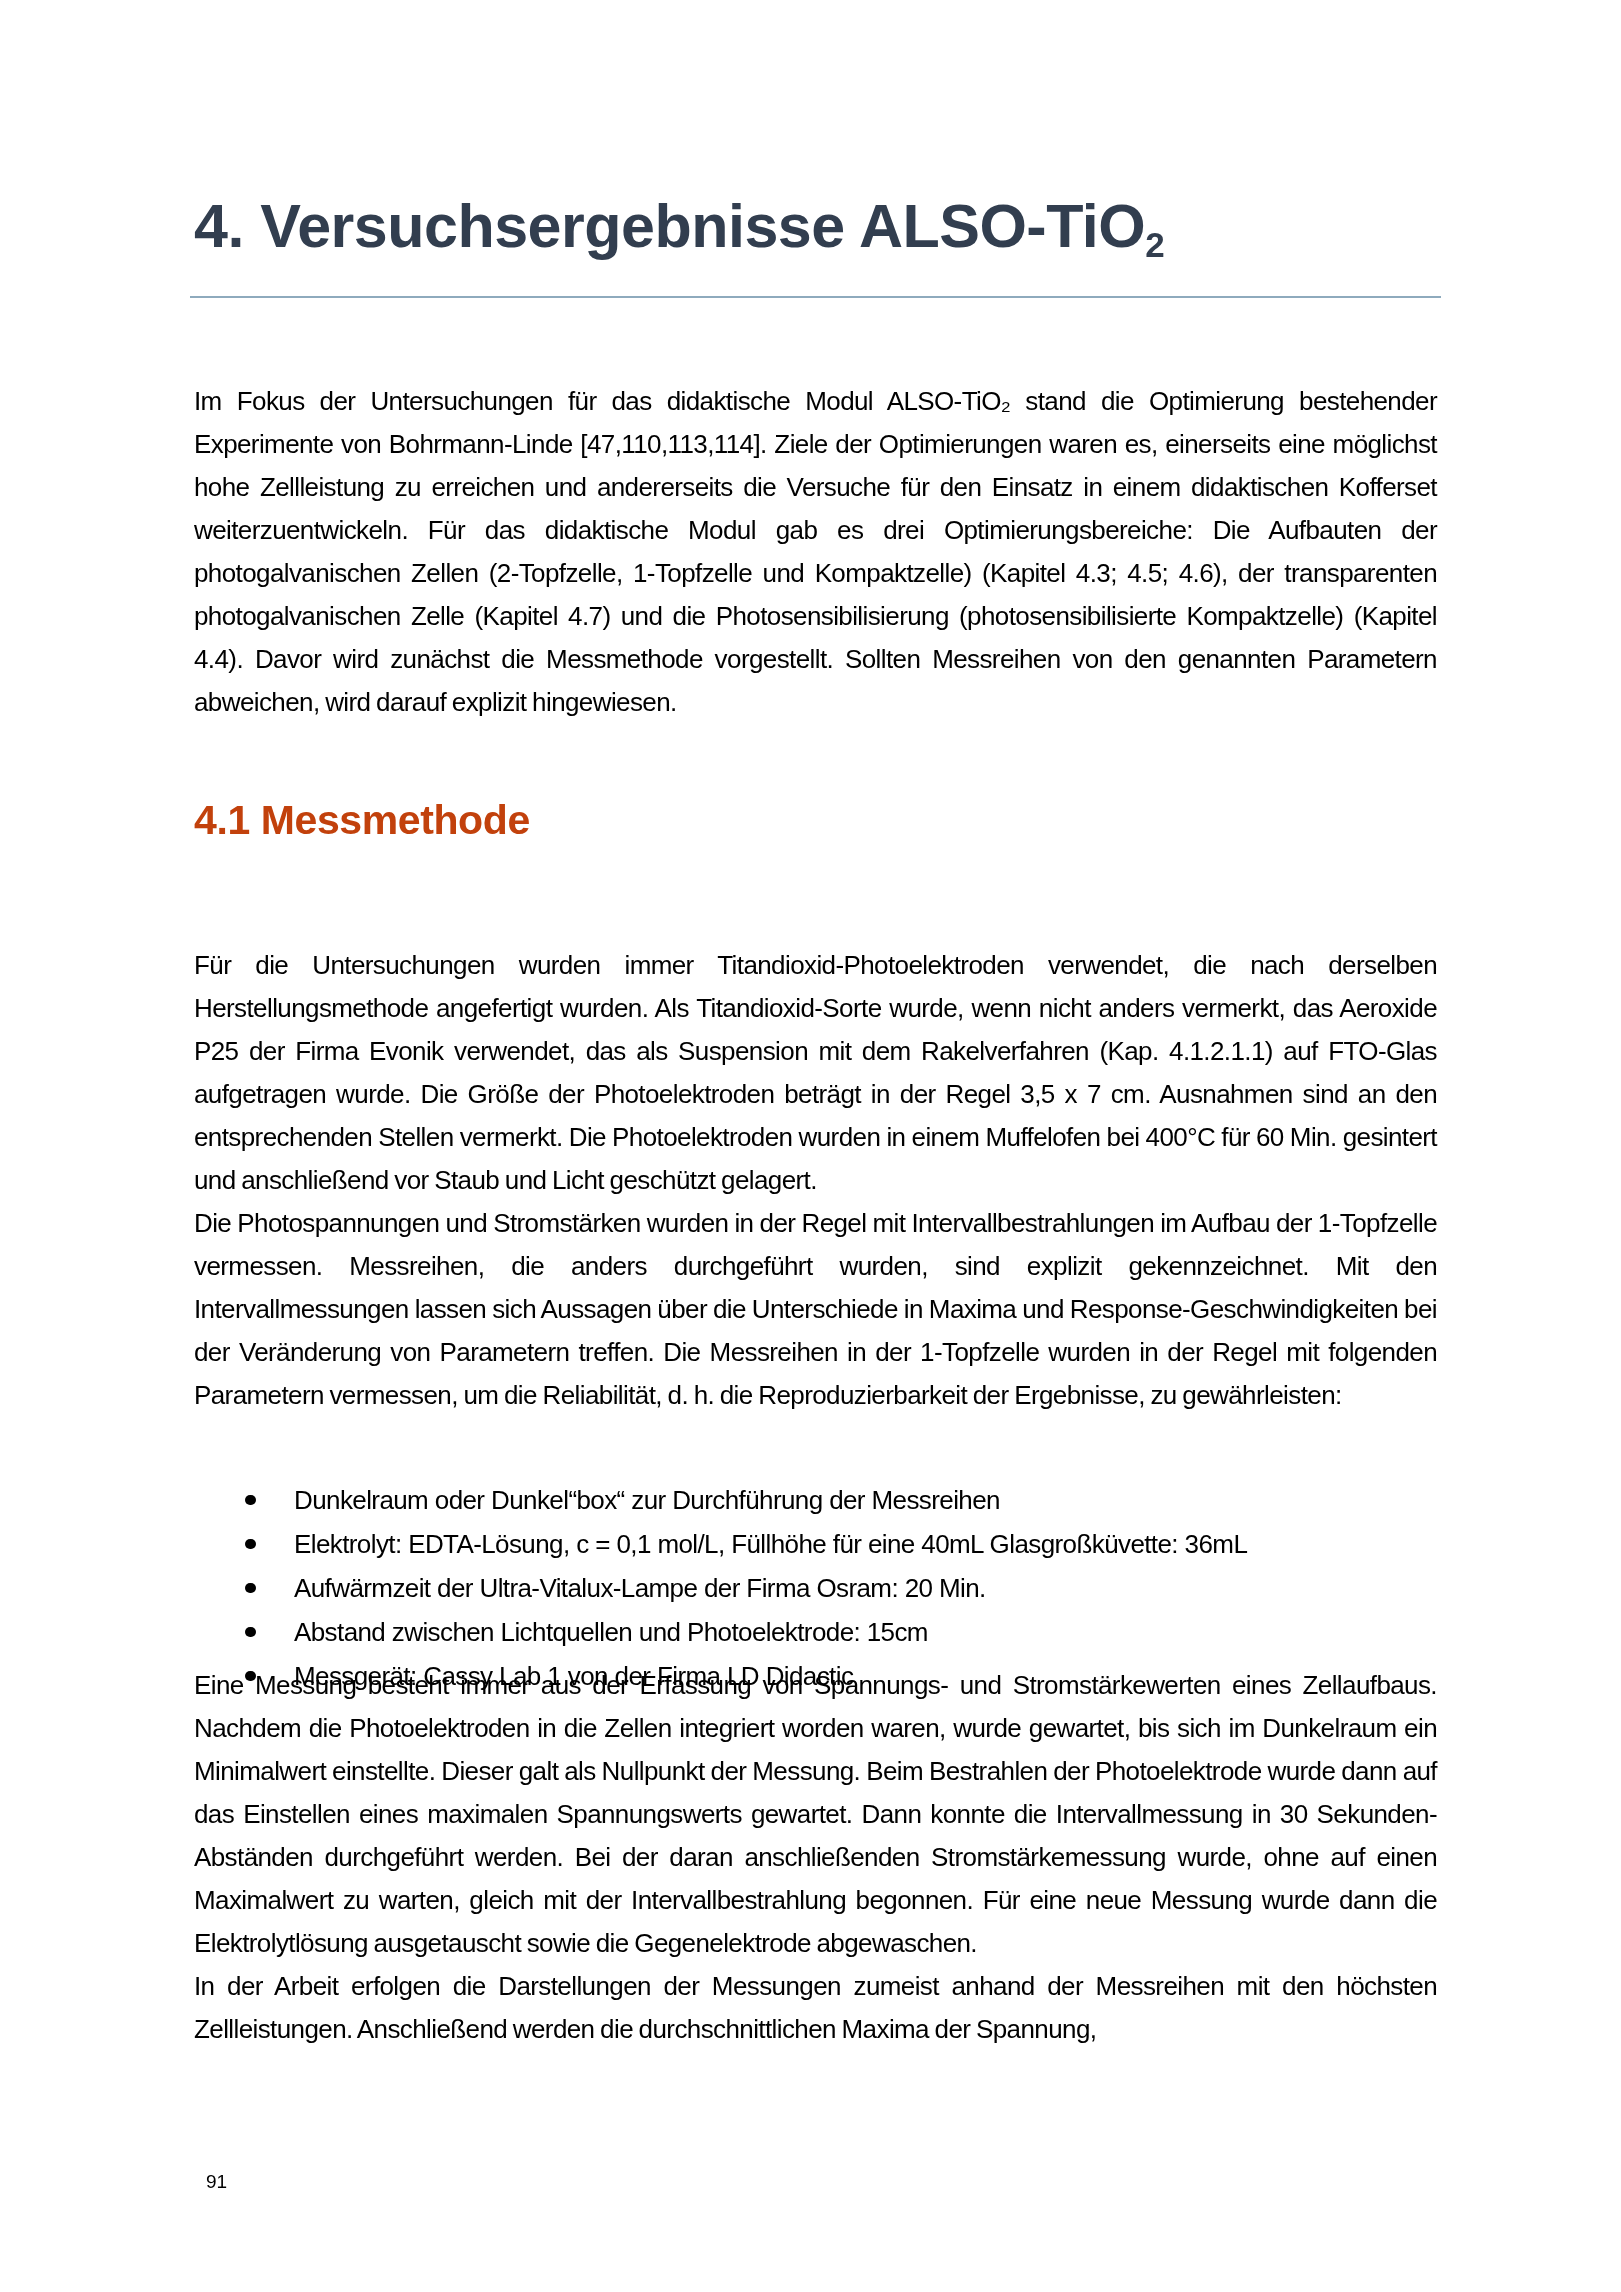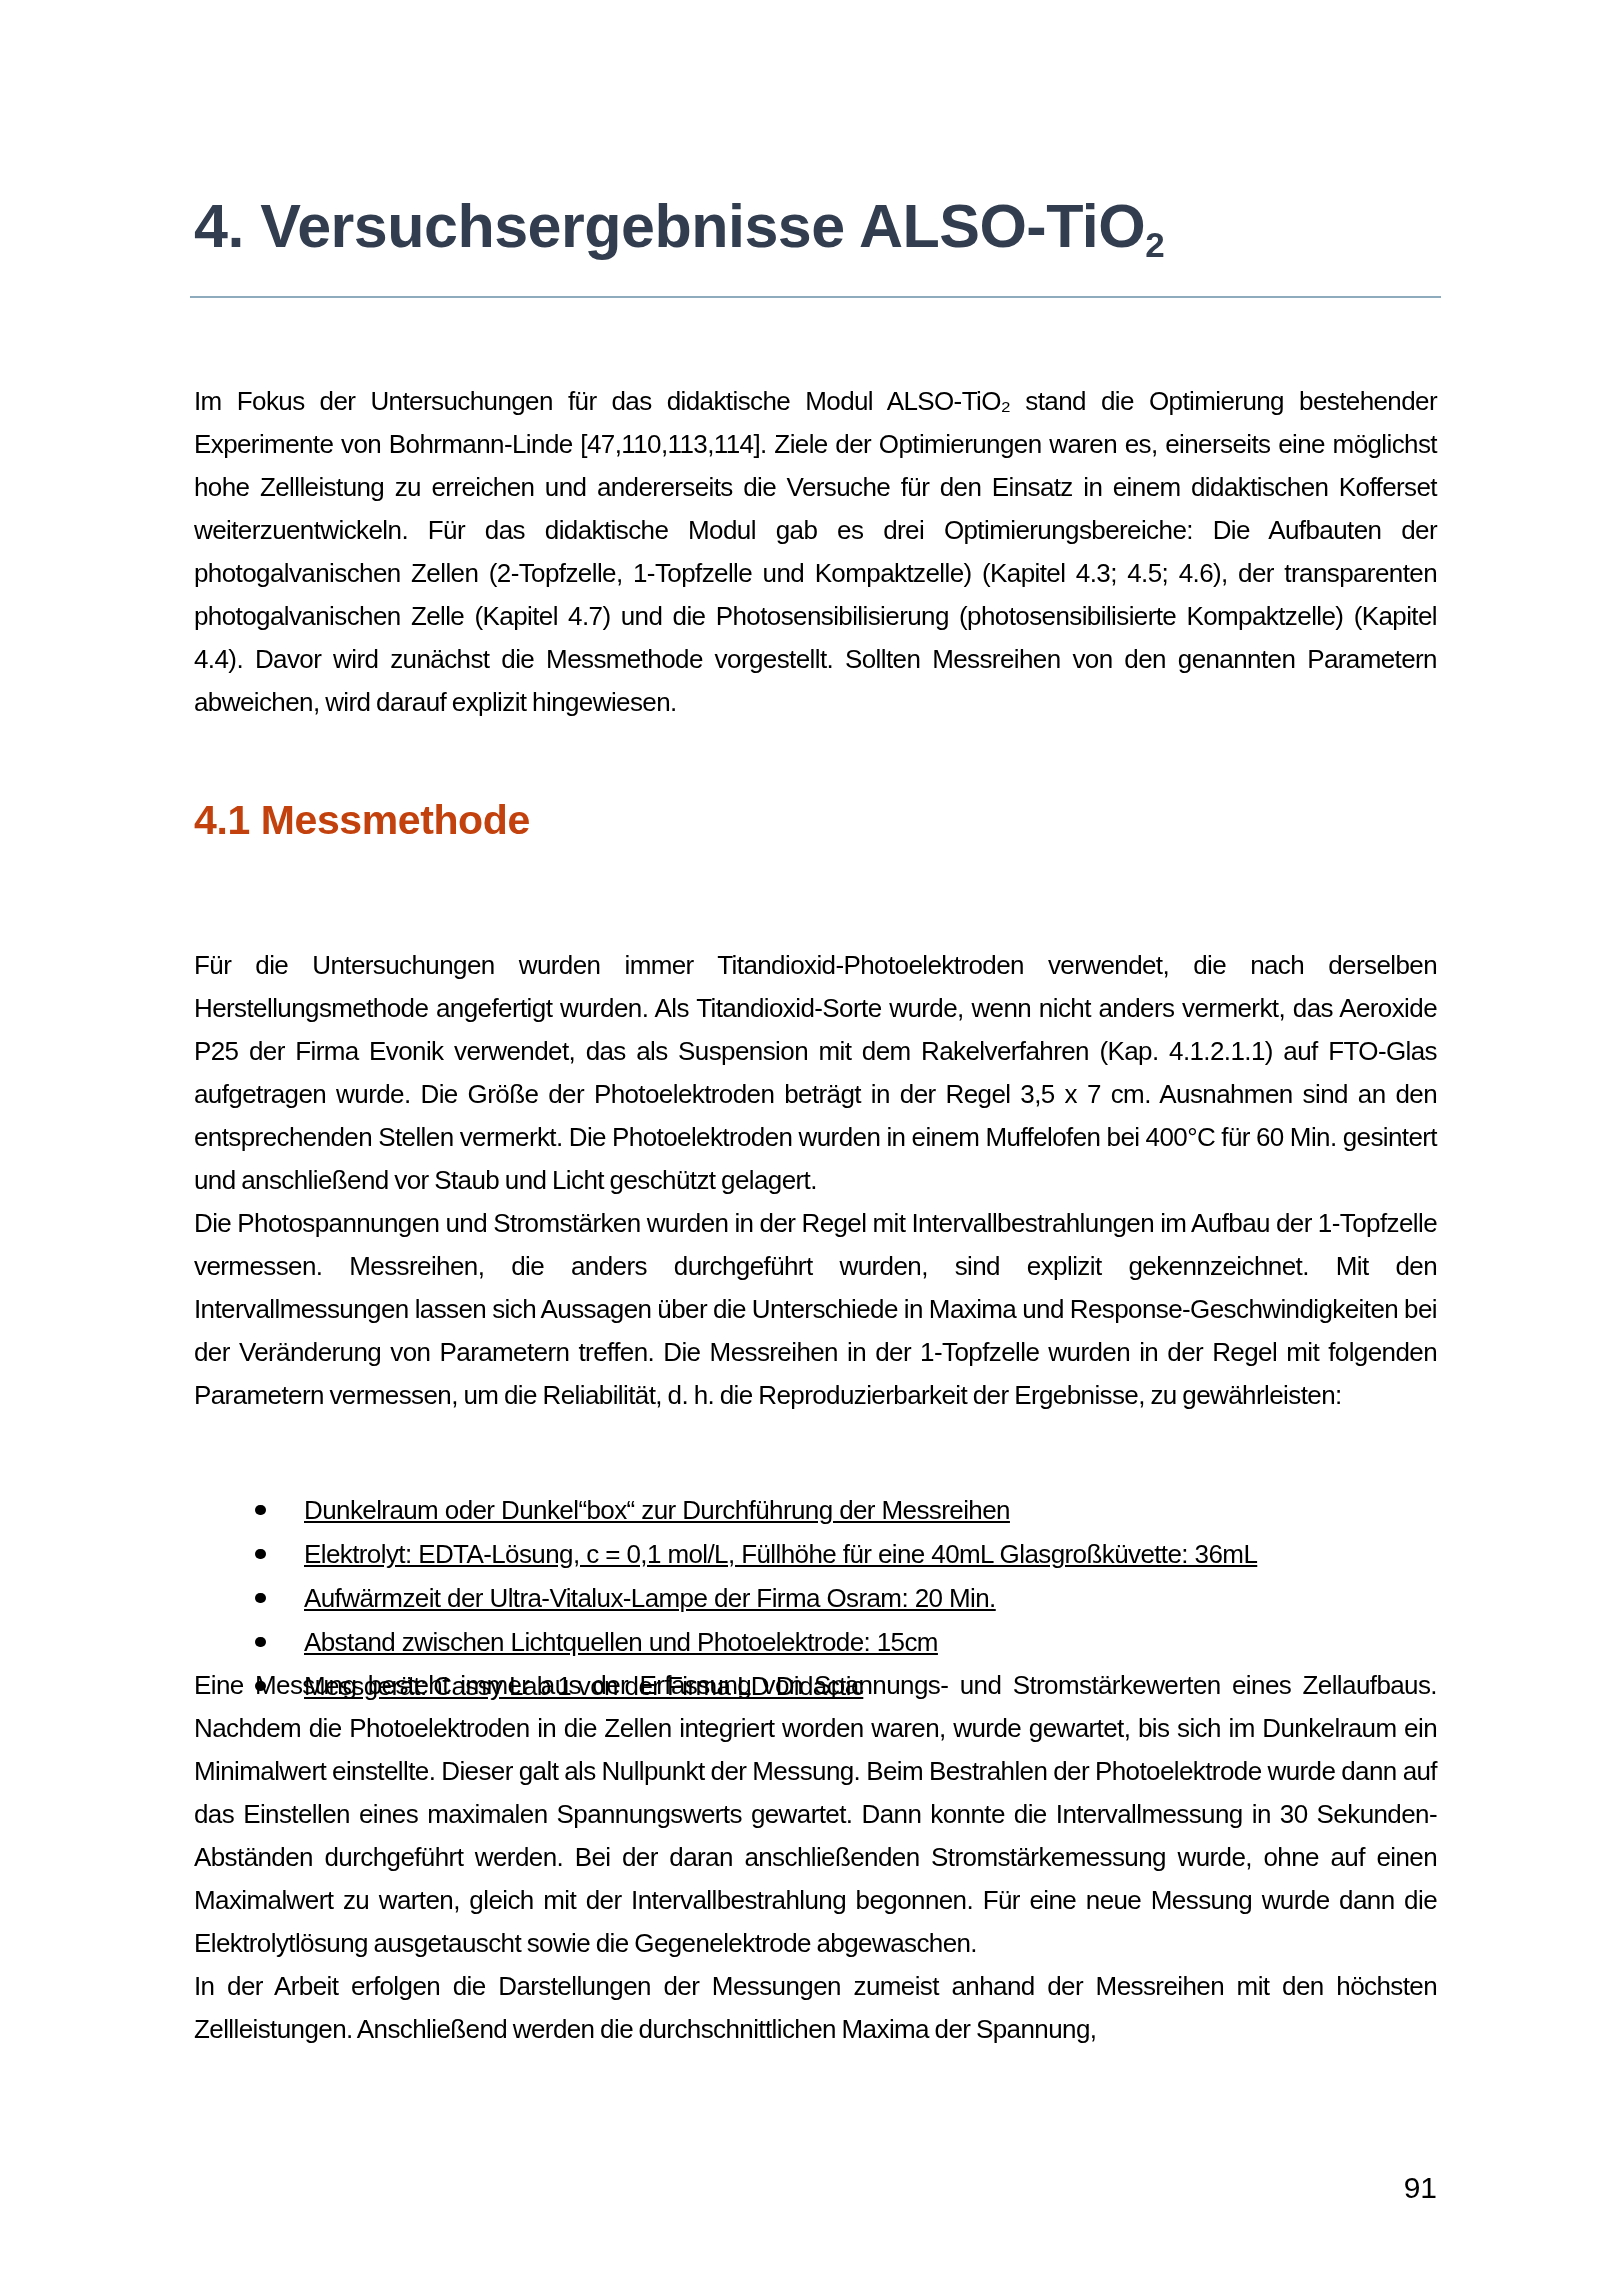--- a/index.html
+++ b/index.html
@@ -71,50 +71,49 @@
       font-weight: bold;
       color: #c2410c;
       line-height: 1.2;
       letter-spacing: -0.4px;
     }
     .method { top: 944px; }
     .bullets {
       position: absolute;
       top: 1478px;
       left: 0;
-      margin: 10px;
+      margin: 0;
       padding: 0;
       list-style: none;
       font-size: 26px;
       line-height: 44px;
       letter-spacing: -0.6px;
-      text-decoration: underline;
     }
     .bullets li {
       position: relative;
       padding-left: 100px;
       white-space: nowrap;
     }
     .bullet-dot {
       position: absolute;
       left: 51px;
       top: 16.7px;
       width: 10.8px;
       height: 10.8px;
       border-radius: 50%;
       background: #000000;
     }
     .measure { top: 1664px; }
     .page-number {
       position: absolute;
       top: 2171px;
-      left: 0;
+      left: 12px;
       width: 1243px;
-      text-align: right;
-      font-size: 30px;
+      text-align: left;
+      font-size: 19px;
     }
   </style>
 </head>
 <body>
 
 <div class="page">
 
   <h1 class="chapter-title"><span>4. Versuchsergebnisse ALSO-TiO</span><sub>2</sub></h1>
 
   <div class="title-rule"></div>

